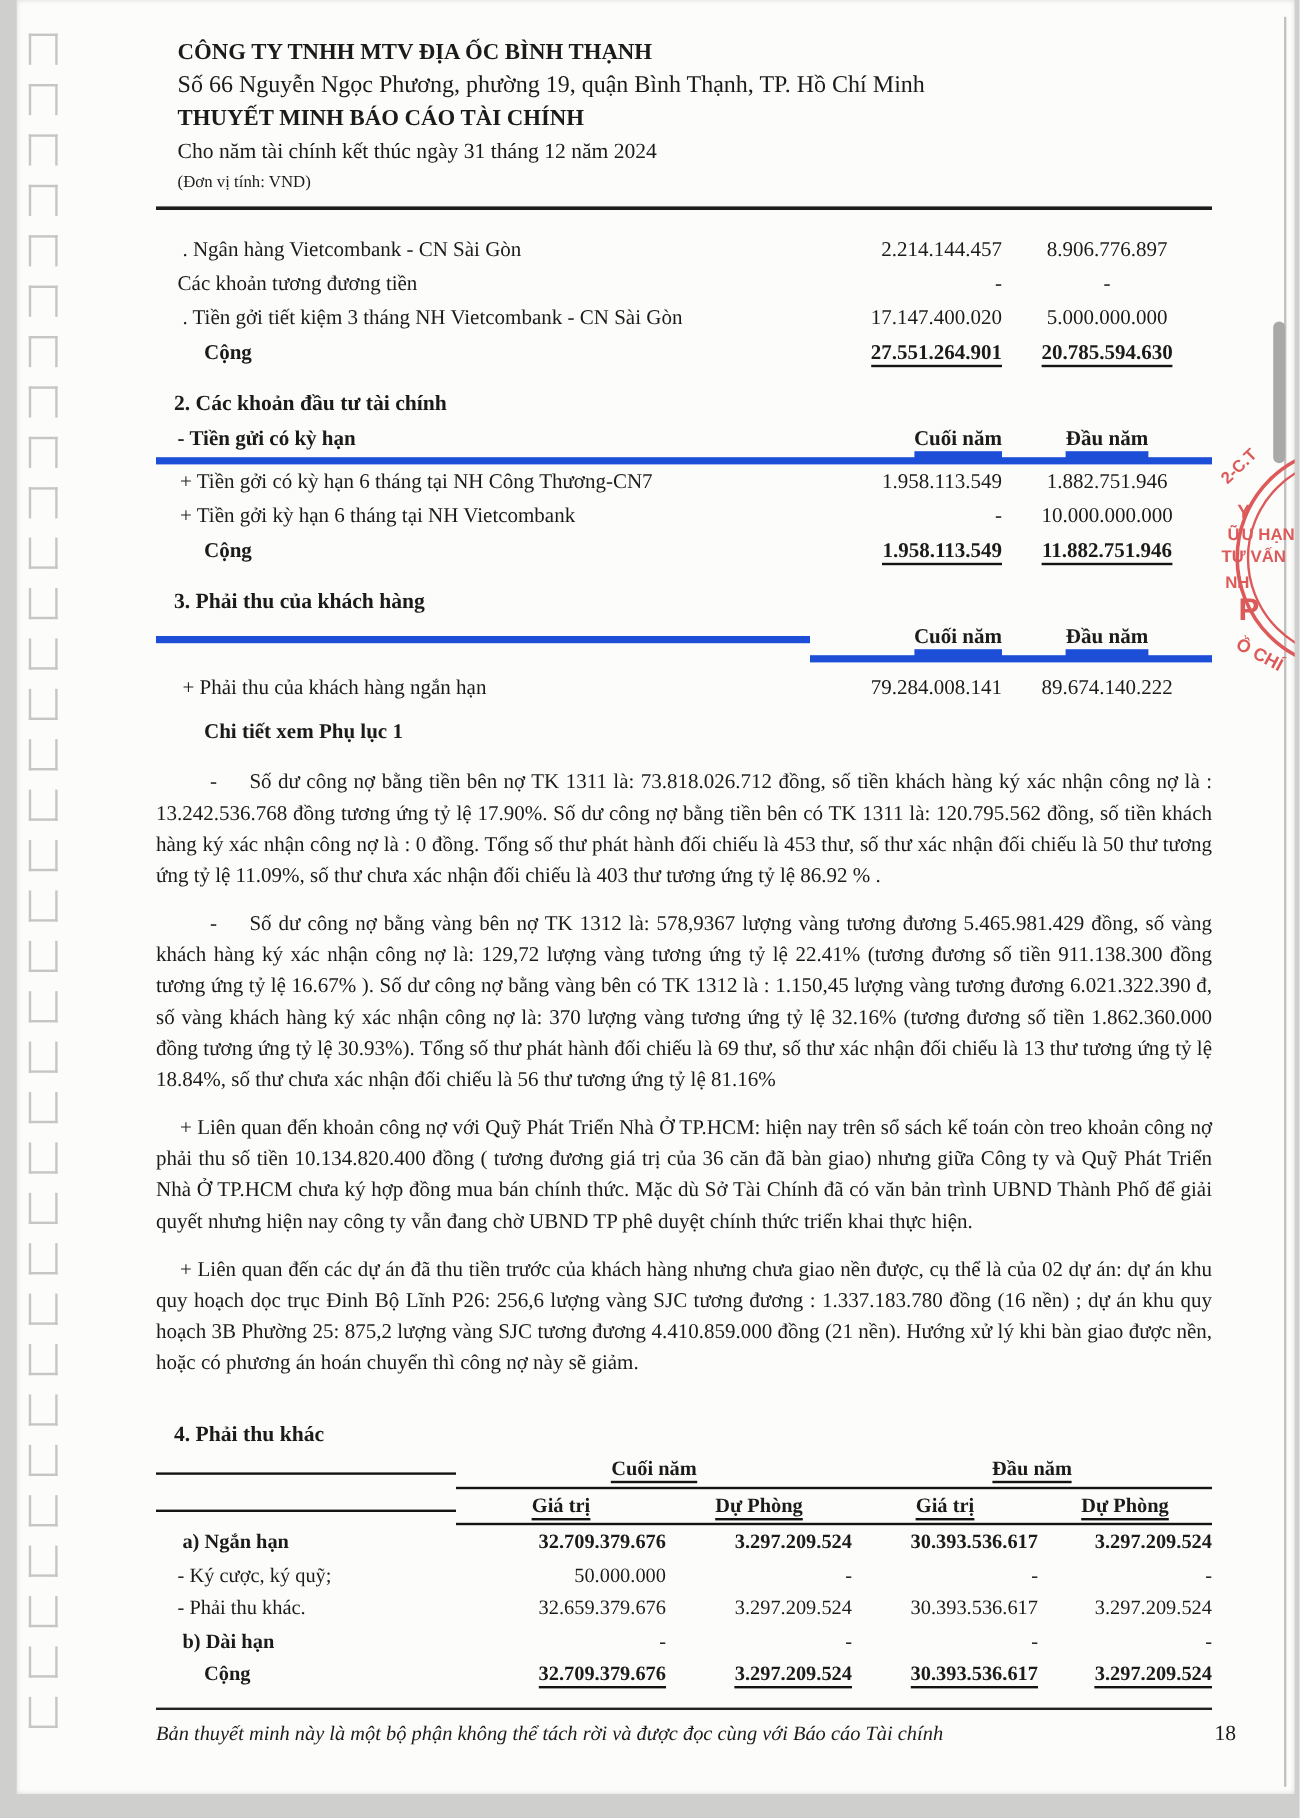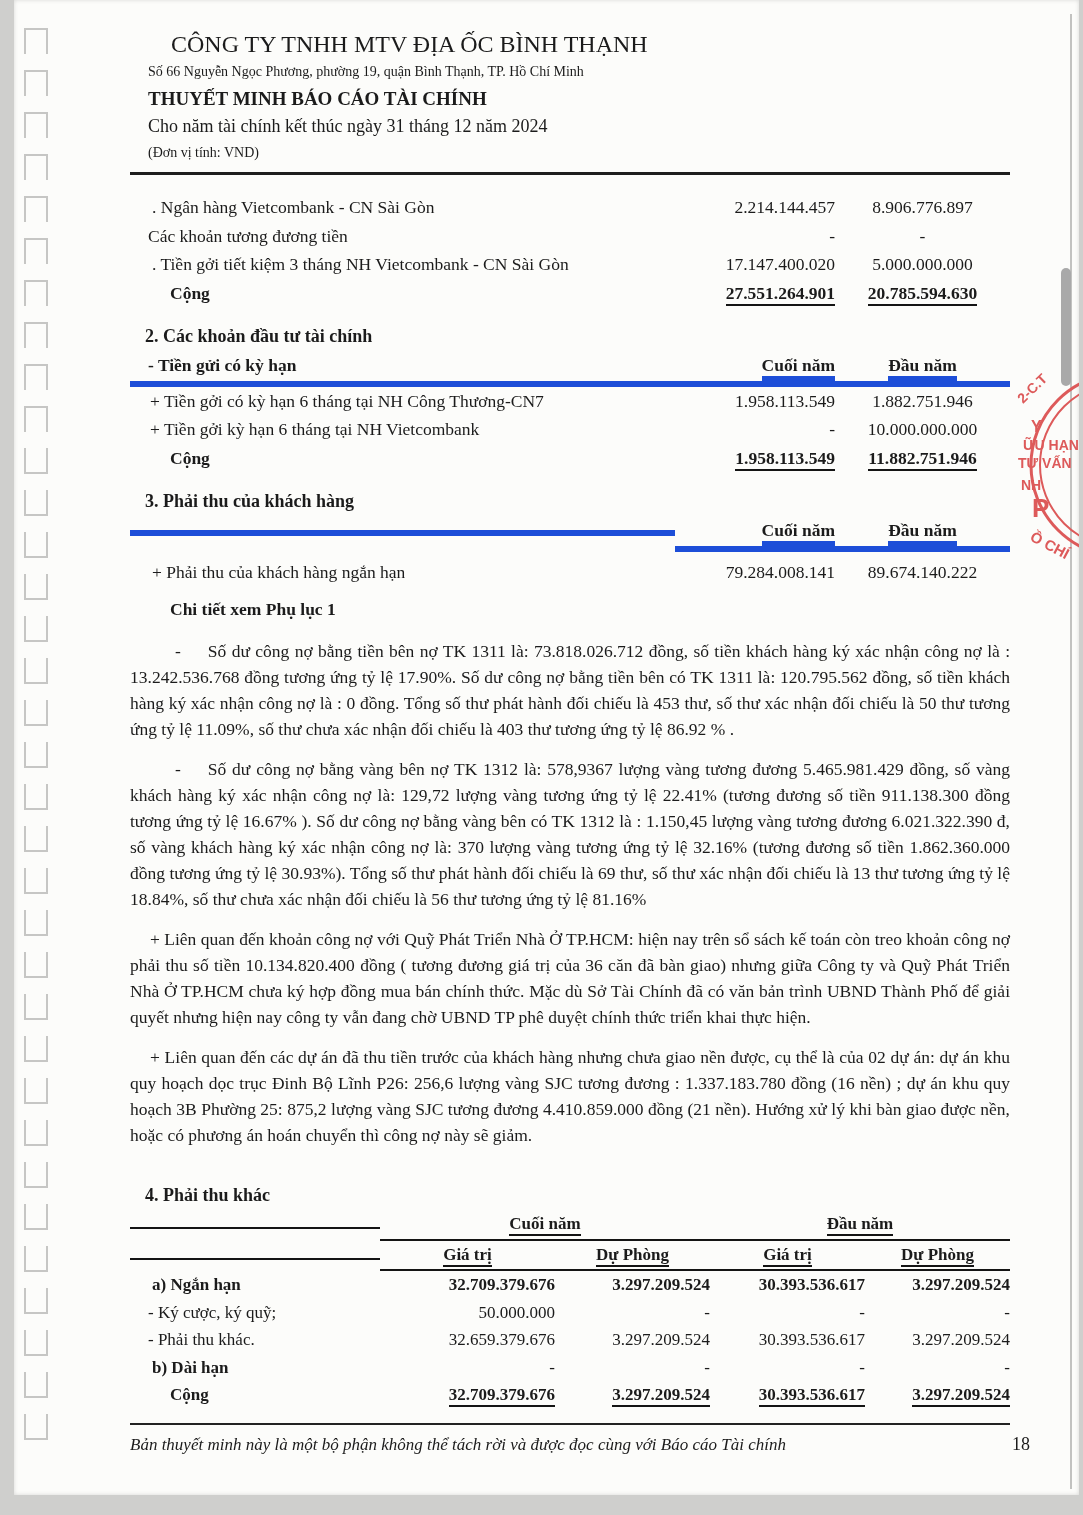--- a/index.html
+++ b/index.html
@@ -22,22 +22,22 @@
   .bmark.top{border-top:2.5px solid #c6c6c4;}
   .bmark.bot{border-bottom:2.5px solid #c6c6c4;}
   
   .edge-line{position:absolute;left:1056px;top:14px;width:2px;height:1475px;background:#c2c2c0;}
   .edge-capsule{position:absolute;left:1047px;top:268px;width:10px;height:118px;border-radius:5px;background:#a9a9a9;}
   
   .stamp{position:absolute;left:991px;top:370px;width:78px;height:190px;overflow:visible;}
   
   .content{position:absolute;left:116px;top:30px;width:880px;font-size:17.5px;line-height:26px;}
   .hdr{margin-left:18px;}
-  .hdr .co{font-weight:normal;font-size:24px;line-height:28px;margin-left:23px;}
-  .hdr .addr{font-size:14px;line-height:27px;font-family:Liberation Serif, serif;}
+  .hdr .co{font-weight:bold;font-size:19px;line-height:28px;}
+  .hdr .addr{font-size:20px;line-height:27px;font-family:Liberation Serif, serif;}
   .hdr .ttl{font-weight:bold;font-size:19px;line-height:28px;}
   .hdr .per{font-size:18px;line-height:27px;}
   .hdr .unit{font-size:14px;line-height:26px;}
   .toprule{border:none;border-top:3px solid #1e1e1e;margin:6px 0 0 0;}
   
   .mrow{display:flex;align-items:baseline;line-height:28.5px;}
   .mrow .lbl{flex:1;padding-left:22px;}
   .mrow .v1{width:160px;text-align:right;}
   .mrow .v2{width:175px;text-align:center;}
   .mrow.total .lbl{padding-left:40px;font-weight:bold;}

